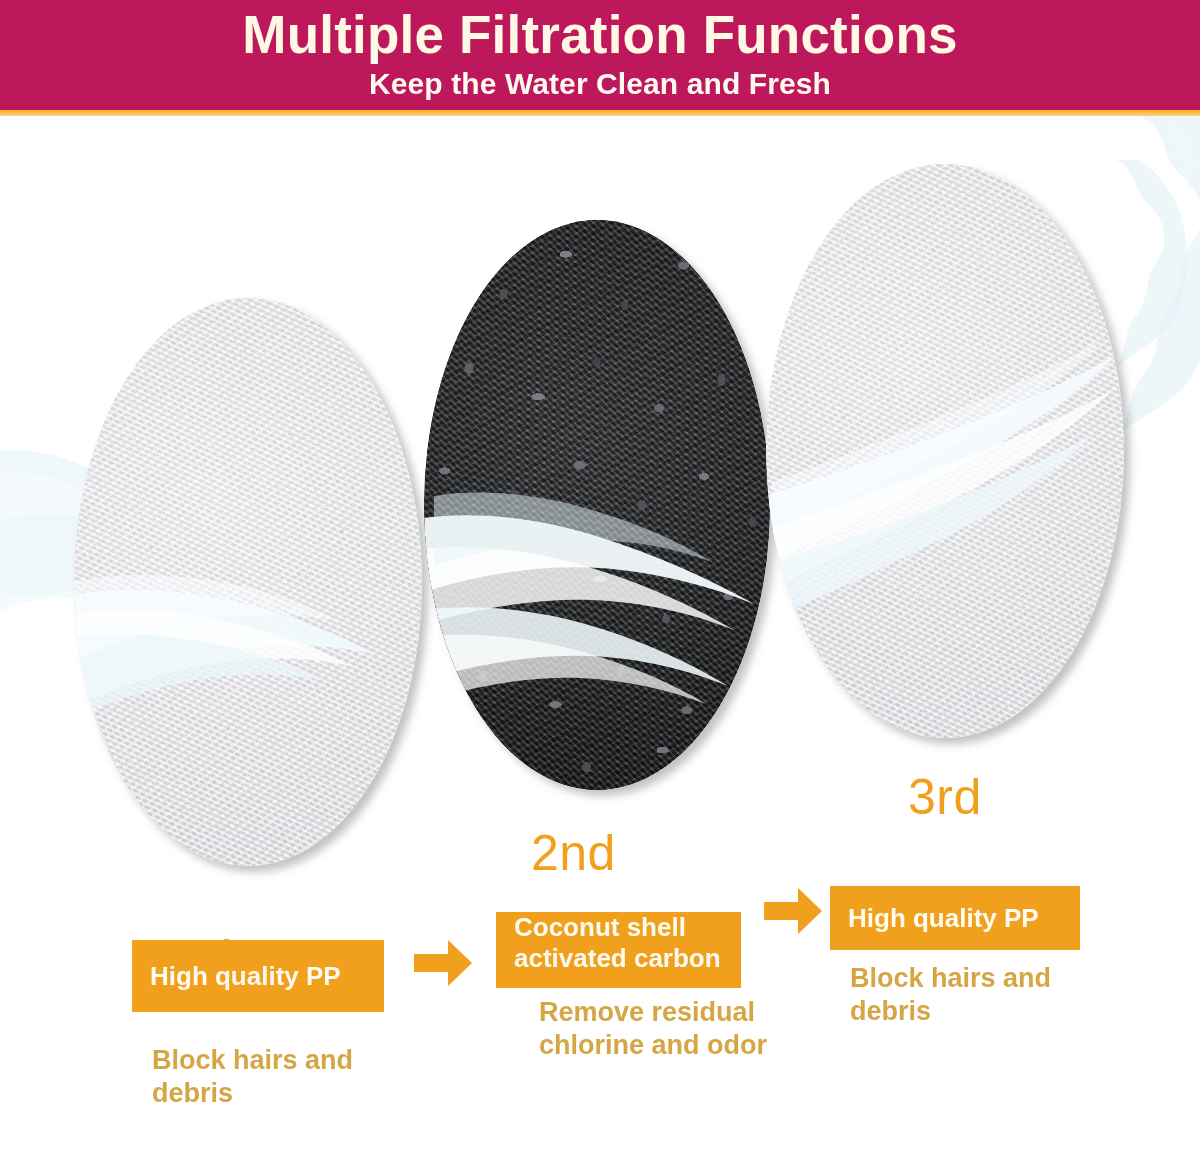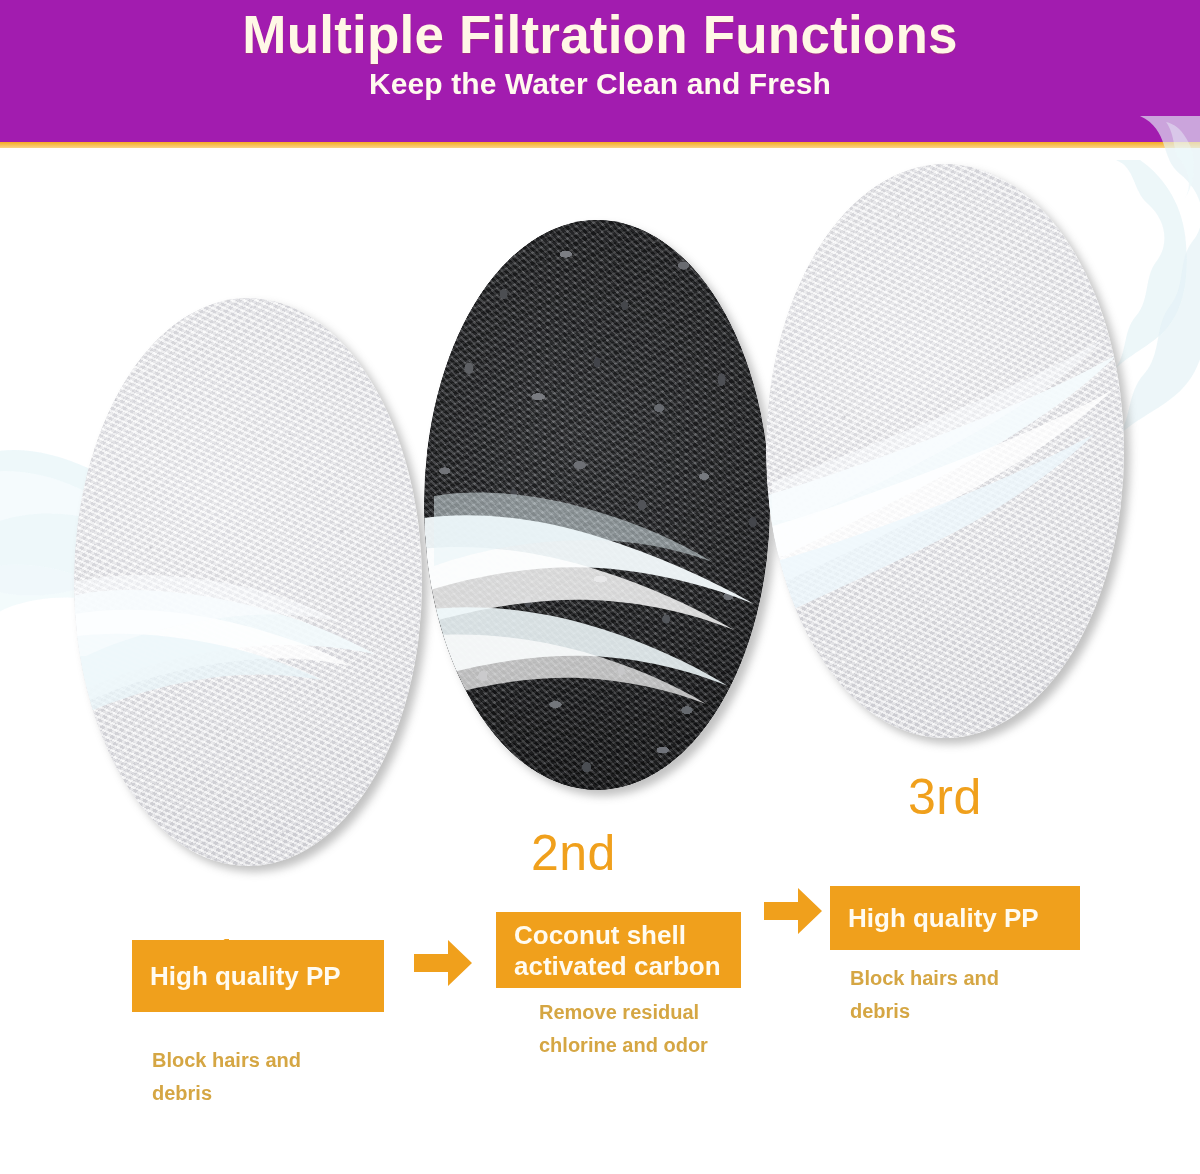--- a/index.html
+++ b/index.html
@@ -18,22 +18,22 @@
     height: 1174px;
     background: #ffffff;
     overflow: hidden;
   }
 
   
   .header-band {
     position: absolute;
     left: 0; top: 0;
     width: 1200px;
-    height: 148px;
-    background: #a21caf;
+    height: 116px;
+    background: #be185d;
     text-align: center;
     overflow: hidden;
   }
   .header-band::after {
     content: "";
     position: absolute;
     left: 0; bottom: 0;
     width: 100%;
     height: 6px;
     background: linear-gradient(to bottom, #f5ab23, #fbd487);
@@ -191,21 +191,21 @@
     align-items: center;
     padding-left: 18px;
     font-size: 26px;
     line-height: 31px;
   }
   .chip span { white-space: pre-line; }
 
   
   .caption {
     position: absolute;
-    font-size: 20px;
+    font-size: 27px;
     line-height: 33px;
     font-weight: bold;
     color: #D5A643;
     white-space: pre-line;
   }
 
   
   .flow-arrow { position: absolute; }
 </style>
 </head>
@@ -295,21 +295,21 @@
     <span class="ordinal" style="left:212px; top:768px;margin-top:48px;">1st</span>
 
     <span class="ordinal" style="left:531px; top:712px;">2nd</span>
 
     <span class="ordinal" style="left:908px; top:656px;">3rd</span>
 
     <div class="chip" style="left:132px; top:824px; width:252px; height:72px;">
       <span>High quality PP</span>
     </div>
 
-    <div class="chip" style="left:496px; top:796px; width:245px; height:76px; align-items:flex-start; padding-top:8px;">
+    <div class="chip" style="left:496px; top:796px; width:245px; height:76px; align-items:flex-start; ">
       <span>Coconut shell
 activated carbon</span>
     </div>
 
     <div class="chip" style="left:830px; top:770px; width:250px; height:64px;">
       <span>High quality PP</span>
     </div>
 
     <div class="caption" style="left:152px; top:928px; width:260px;">Block hairs and
 debris</div>

